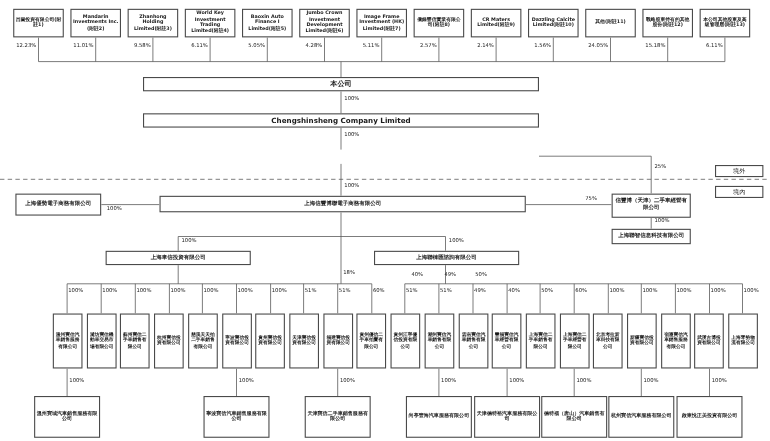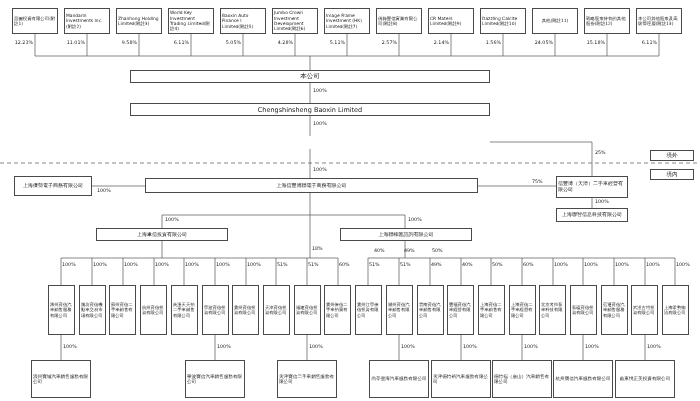--- a/index.html
+++ b/index.html
@@ -1,17 +1,17 @@
 <!DOCTYPE html>
 <html><head>
 <meta charset="utf-8">
 <style>
   html,body{margin:0;padding:0;background:#fff;}
   .stage{position:relative;width:700px;height:401px;background:#ffffff;font-family:"DejaVu Sans","Liberation Sans",sans-serif;color:#1a1a1a;overflow:hidden;}
-  .box{position:absolute;border:0.6px solid #4a4a4a;background:#fff;display:flex;align-items:center;justify-content:center;box-sizing:border-box;padding:1px;overflow:hidden;}
+  .box{position:absolute;border:0.6px solid #4a4a4a;background:#fff;display:flex;align-items:center;justify-content:center;text-align:center;box-sizing:border-box;padding:1px;overflow:hidden;font-weight:bold;}
   .tbox{font-size:4.4px;line-height:1.2;width:46px;height:26px;top:8px;}
   .chainbox{font-size:6.5px;height:13px;left:130px;width:360px;}
   .ebox{font-size:5px;line-height:1.18;}
   .sbox{font-size:4.3px;line-height:1.2;width:27px;height:50px;top:285px;}
   .bbox{font-size:4.6px;line-height:1.2;width:60px;height:38px;top:360px;}
   .pct{position:absolute;font-size:4.8px;white-space:nowrap;color:#222;}
   .pct.r{text-align:right;width:28px;}
   .region{position:absolute;left:650px;width:44px;height:11px;border:0.6px solid #4a4a4a;background:#fff;font-size:5.6px;display:flex;align-items:center;justify-content:center;box-sizing:border-box;}
   svg.lines{position:absolute;left:0;top:0;pointer-events:none;}
 </style>
@@ -57,21 +57,21 @@
   <span class="pct r" style="left:265px;top:40px">4.28%</span>
   <span class="pct r" style="left:317px;top:40px">5.11%</span>
   <span class="pct r" style="left:369px;top:40px">2.57%</span>
   <span class="pct r" style="left:421px;top:40px">2.14%</span>
   <span class="pct r" style="left:473px;top:40px">1.56%</span>
   <span class="pct r" style="left:525px;top:40px">24.05%</span>
   <span class="pct r" style="left:577px;top:40px">15.18%</span>
   <span class="pct r" style="left:629px;top:40px">6.11%</span>
 
   <div class="box chainbox" style="top:70px">本公司</div>
-  <div class="box chainbox" style="top:103px">Chengshinsheng Baoxin Limited</div>
+  <div class="box chainbox" style="top:103px">Chengshinsheng Company Limited</div>
   <span class="pct" style="left:313px;top:88px">100%</span>
   <span class="pct" style="left:313px;top:121px">100%</span>
   <span class="pct" style="left:313px;top:167px">100%</span>
 
   <div class="region" style="top:150px">境外</div>
   <div class="region" style="top:169px">境內</div>
 
   <div class="box ebox" style="left:14px;top:176px;width:78px;height:20px">上海優勢電子商務有限公司</div>
   <div class="box ebox" style="left:145px;top:178px;width:333px;height:15px">上海信豐博聯電子商務有限公司</div>
   <div class="box ebox" style="left:556px;top:176px;width:72px;height:22px">信豐博（天津）二手車經營有限公司</div>

